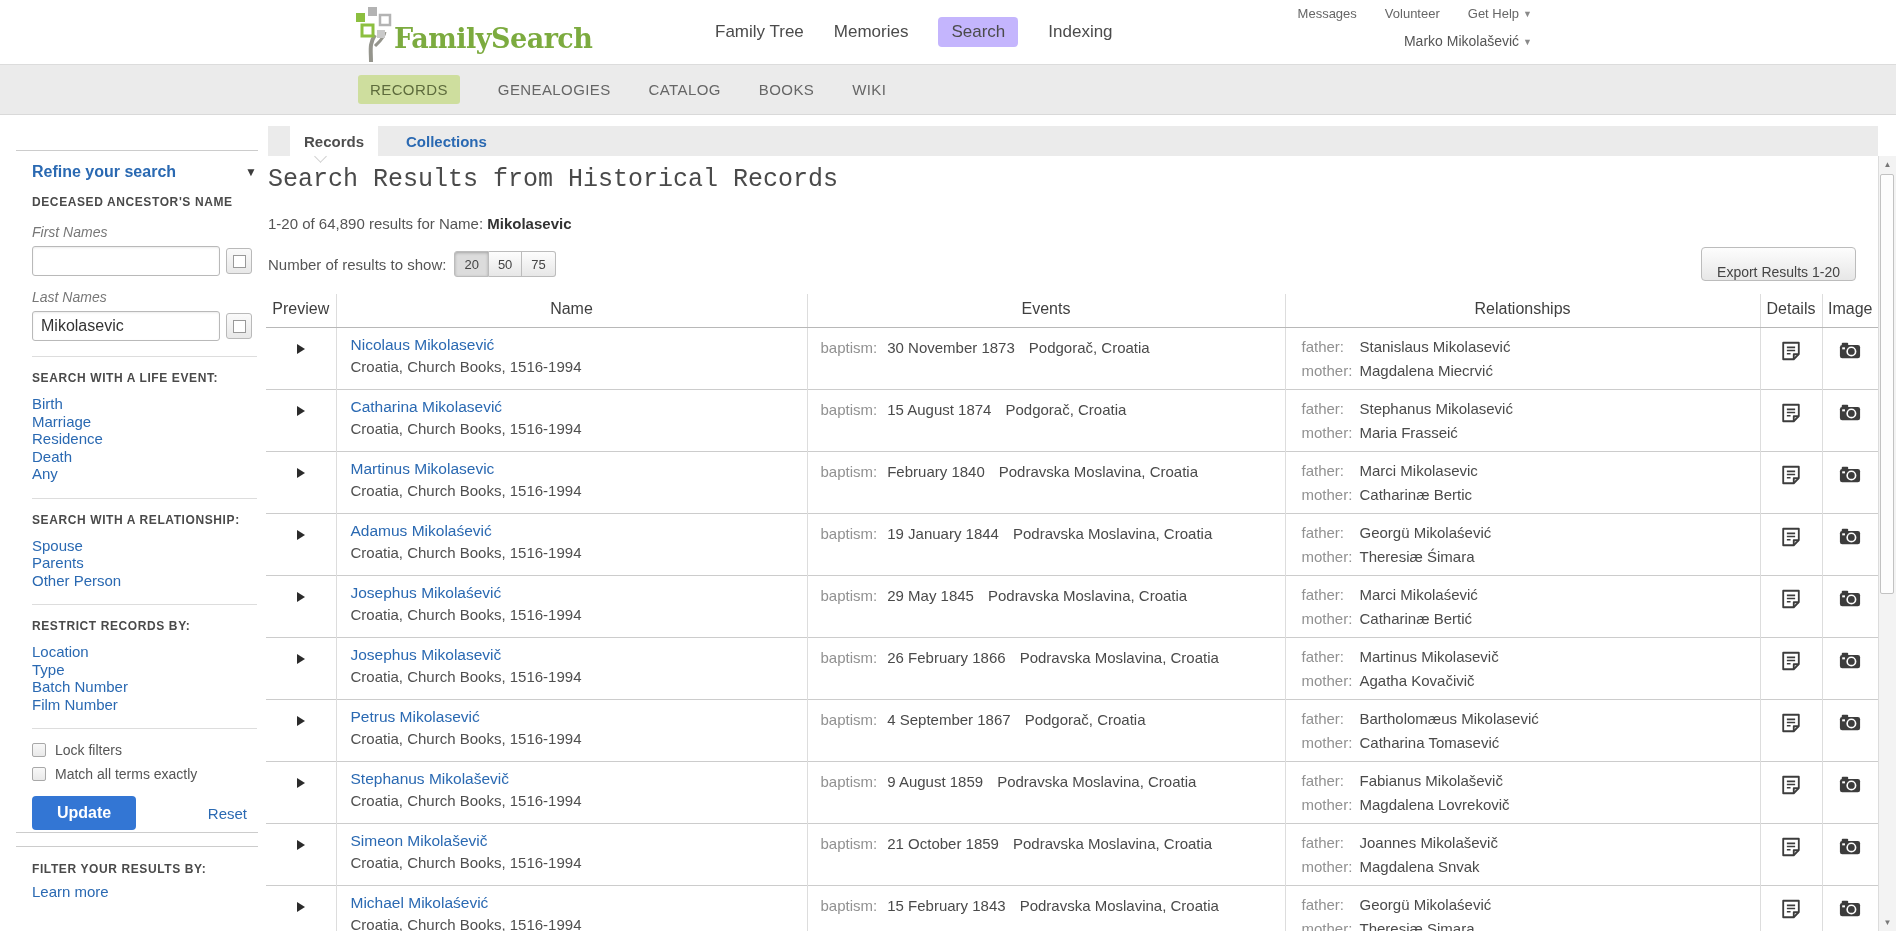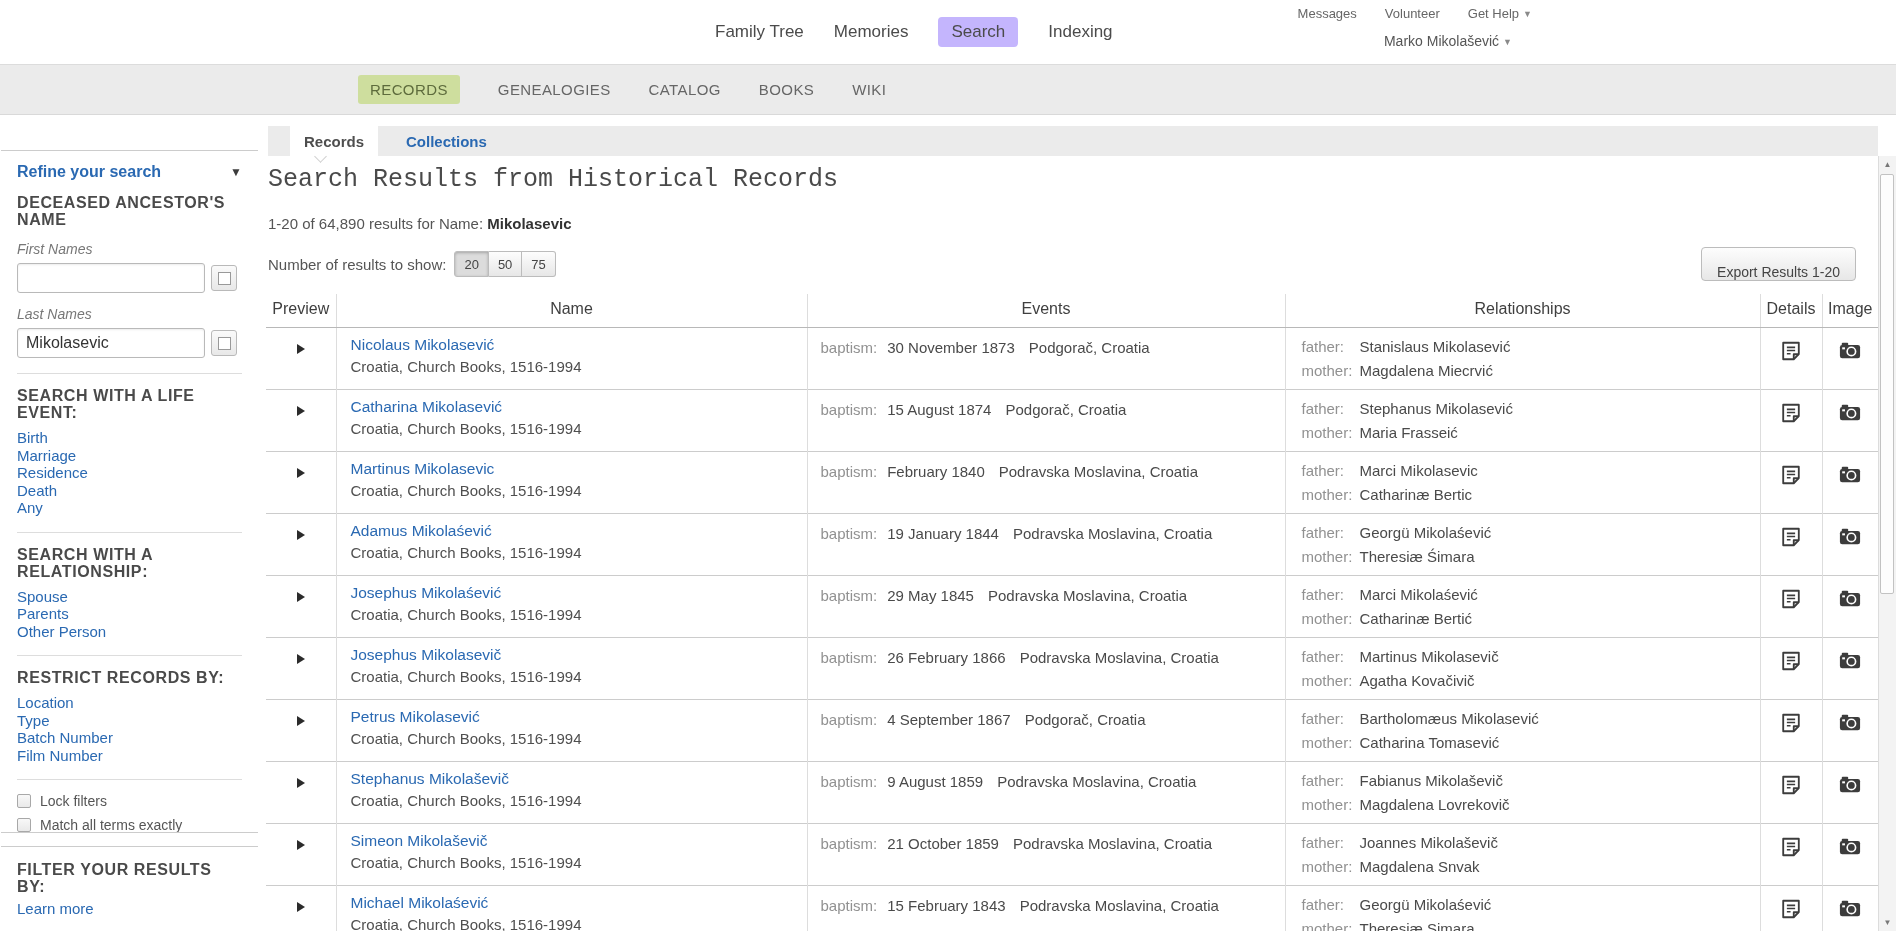--- a/index.html
+++ b/index.html
@@ -12,41 +12,41 @@
     font-size:13px; color:#666; }
   .utility-row a { color:#666; text-decoration:none; cursor:pointer; }
   .caret { font-size:9px; color:#8a8a8a; margin-left:4px; vertical-align:1px; }
   .logo { position:absolute; left:352px; top:4px; display:flex; align-items:flex-end; cursor:pointer; }
   .logo-text { font-family:"DejaVu Serif", serif; font-weight:bold; font-size:27px;
     color:#7cab3f; letter-spacing:-0.5px; margin-left:-6px; padding-bottom:8px; }
   .main-nav { position:absolute; left:715px; top:0; height:64px; display:flex;
     align-items:center; gap:30px; font-size:17px; color:#4b4b4b; }
   .main-nav a { color:#4b4b4b; text-decoration:none; cursor:pointer; }
   .main-nav a.active { background:#c4b5fd; padding:5px 13px; border-radius:4px; }
-  .user-menu { position:absolute; top:33px; right:384px; font-size:14px; color:#555; cursor:pointer; }
+  .user-menu { position:absolute; top:33px; right:364px; font-size:14px; color:#555; cursor:pointer; }
 
   
   .subnav { position:absolute; top:64px; left:0; right:0; height:51px; background:#ebebeb;
     border-top:1px solid #dcdcdc; border-bottom:1px solid #d9d9d9;
     display:flex; align-items:center; padding-left:358px; gap:38px;
     font-size:15px; color:#666; letter-spacing:0.4px; }
   .subnav a { color:#666; text-decoration:none; cursor:pointer; }
   .subnav a.active { background:#cede9e; color:#5d6b3c; padding:6px 12px; border-radius:3px; }
 
   
-  .sidebar { position:absolute; left:1px; top:150px; bottom:0; width:258px; background:#fff; }
+  .sidebar { position:absolute; left:16px; top:150px; bottom:0; width:258px; background:#fff; }
   .side-box1 { position:absolute; top:0; left:0; right:0; height:683px;
     border-top:1px solid #ccc; border-right:1px solid #ccc; border-bottom:1px solid #ccc;
     padding:12px 16px; overflow:hidden; }
   .side-box2 { position:absolute; top:696px; bottom:-5px; left:0; right:0;
     border-top:1px solid #ccc; border-right:1px solid #ccc; padding:14px 16px; }
   .refine-row { display:flex; align-items:center; }
   .refine-title { color:#2a69b2; font-size:16px; font-weight:bold; cursor:pointer; }
   .refine-caret { margin-left:auto; font-size:12px; color:#3c3c3c; cursor:pointer; }
-  .side-heading { font-size:16px; font-weight:bold; color:#4a4a4a; letter-spacing:0.6px;
+  .side-heading { font-size:12px; font-weight:bold; color:#4a4a4a; letter-spacing:0.6px;
     margin-top:13px; line-height:17px; }
   .field-label { font-size:14px; color:#777; margin-top:13px;font-style:italic; }
   .input-row { display:flex; gap:6px; margin-top:6px; align-items:center; }
   .text-input { width:188px; height:30px; border:1px solid #b9b9b9; border-radius:3px;
     padding:0 8px; font-size:16px; color:#333; font-family:"Liberation Sans", sans-serif;
     box-shadow:inset 0 1px 2px rgba(0,0,0,0.08); }
   .exact-btn { width:26px; height:26px; border:1px solid #b9b9b9; border-radius:3px;
     background:linear-gradient(#fafafa,#e8e8e8); position:relative; cursor:pointer; }
   .exact-btn::after { content:""; position:absolute; left:6px; top:6px; width:11px; height:11px;
     background:#fff; border:1px solid #999; }
@@ -133,20 +133,32 @@
     font-size:8px; color:#777; line-height:17px; cursor:pointer; background:#f3f3f3; }
   .sb-up { top:0; }
   .sb-down { bottom:0; }
   .sb-thumb { position:absolute; top:18px; left:1px; right:2px; height:420px;
     background:#fdfdfd; border:1px solid #c2c2c2; border-radius:2px; cursor:pointer; }
 </style>
 </head>
 <body>
 
 <header class="top-header">
+  <div class="logo">
+    <svg width="48" height="58" viewBox="0 0 48 58">
+      <path d="M19 58 C19 46 17 40 23 31" stroke="#95958d" stroke-width="4" fill="none"></path>
+      <path d="M23 42 C28 37 32 34 33 28" stroke="#95958d" stroke-width="3" fill="none"></path>
+      <rect x="16" y="3" width="9" height="9" fill="#b3b3b3"></rect>
+      <rect x="4" y="9" width="9" height="9" fill="#8cbf3f"></rect>
+      <rect x="28" y="11" width="10" height="10" fill="none" stroke="#b3b3b3" stroke-width="2.5"></rect>
+      <rect x="10" y="21" width="11" height="11" fill="none" stroke="#8cbf3f" stroke-width="3"></rect>
+      <rect x="25" y="26" width="8" height="8" fill="#c9c9c9"></rect>
+    </svg>
+    <span class="logo-text">FamilySearch</span>
+  </div>
   <nav class="main-nav">
     <a>Family Tree</a>
     <a>Memories</a>
     <a class="active">Search</a>
     <a>Indexing</a>
   </nav>
   <div class="utility-row">
     <a>Messages</a>
     <a>Volunteer</a>
     <a><span>Get Help</span><span class="caret">▼</span></a>

